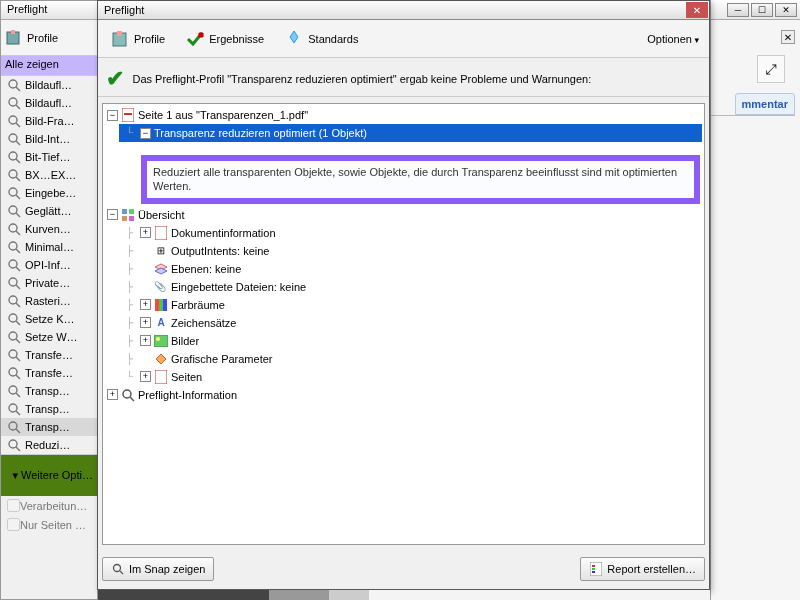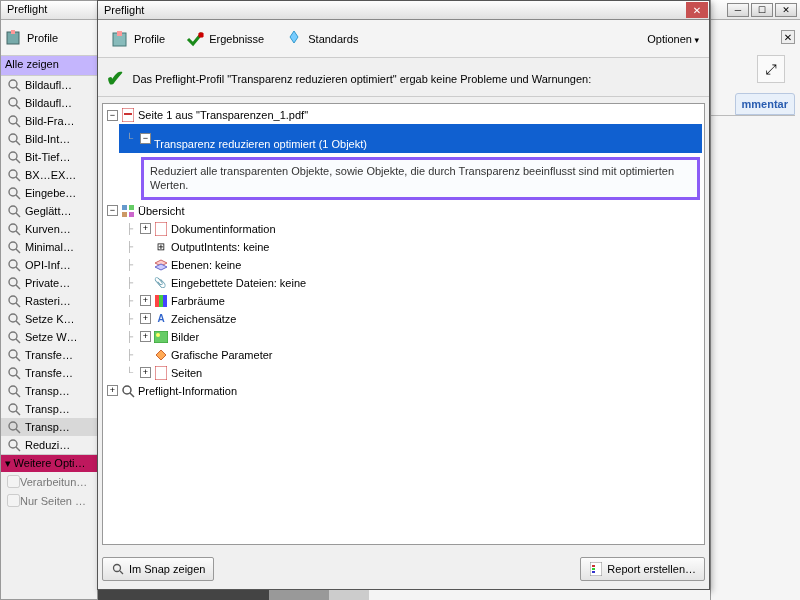--- a/index.html
+++ b/index.html
@@ -15,21 +15,21 @@
 
 .back-panel { position:absolute; left:0; top:0; width:98px; height:600px; background:#f0f0f0; border:1px solid #999; }
 .back-title { height:19px; background:linear-gradient(#fff,#e4e4e4); border-bottom:1px solid #aaa; padding:2px 6px; font-size:11px; }
 .back-toolbar { height:36px; border-bottom:1px solid #ccc; display:flex; align-items:center; padding:0 4px; gap:4px; background:#f4f4f4;}
 .back-toolbar .ico { width:18px; height:18px; display:inline-block;}
 .back-drop { height:20px; border-bottom:1px solid #ccc; padding:2px 4px; background:#c4b5fd; font-size:11px;}
 .back-list { overflow:hidden; }
 .back-item { display:flex; align-items:center; gap:4px; padding:2px 12px 2px 6px; white-space:nowrap; }
 .back-item.selected { background:#d8d8d8; }
 .back-item .ico { width:14px; height:14px; flex-shrink:0; }
-.back-optsection { border-top:1px solid #ccc; padding:2px 4px; background:#be185d; font-size:11px;}
+.back-optsection { border-top:1px solid #ccc; padding:14px 4px; background:#4d7c0f; font-size:11px;text-align:right;}
 .back-check { display:flex; align-items:center; gap:0; padding:3px 6px; color:#777;}
 .back-check input { margin:0; }
 
 .fg-window { position:absolute; left:97px; top:0; width:613px; height:590px; background:#f0f0f0; border:1px solid #555; box-shadow:2px 2px 6px rgba(0,0,0,0.3); }
 .fg-title { height:19px; background:linear-gradient(#fdfdfd,#e0e0e0); border-bottom:1px solid #888; display:flex; align-items:center; padding:0 0 0 6px;}
 .fg-title .ttxt { flex:1; }
 .fg-title .closebtn { width:22px; height:16px; background:#c75050; color:#fff; display:flex; align-items:center; justify-content:center; font-size:10px; margin:1px;}
 .fg-toolbar { height:38px; border-bottom:1px solid #ccc; display:flex; align-items:center; background:#f4f4f4; padding:0 4px;}
 .fg-tab { display:flex; align-items:center; gap:4px; padding:4px 8px; margin-right:4px; border-radius:3px; cursor:default;}
 .fg-tab .ico { width:20px; height:20px; display:inline-block;}
@@ -41,21 +41,21 @@
 .check-big { color:#1a8a1a; font-size:22px; font-weight:bold; }
 
 .tree { position:absolute; left:4px; right:4px; top:102px; bottom:44px; background:#fff; border:1px solid #999; overflow:auto; padding:2px;}
 .tree-row { display:flex; align-items:center; gap:3px; padding:1px 2px; white-space:nowrap; line-height:16px;}
 .exp { width:11px; height:11px; border:1px solid #888; font-size:9px; line-height:9px; display:flex; align-items:center; justify-content:center; background:#fff; flex-shrink:0; cursor:default;}
 .noexp { width:11px; flex-shrink:0;}
 .conn { color:#aaa; font-size:10px; letter-spacing:-1px; flex-shrink:0; width:16px; text-align:center;}
 .ico-sm { width:14px; height:14px; display:inline-flex; align-items:center; justify-content:center; flex-shrink:0; font-size:10px;}
 .selected-row { background:#1060d0; color:#fff; }
 .selected-row .exp { background:#fff; color:#000;}
-.desc-box { margin:4px 2px 2px 36px; padding:4px 6px; background:#fafcfe; border:3px solid #8b5cf6; color:#333; line-height:1.3;}
+.desc-box { margin:13px 2px 2px 36px; padding:4px 6px; background:#fafcfe; border:6px solid #8b5cf6; color:#333; line-height:1.3;}
 
 .fg-footer { position:absolute; left:4px; right:4px; bottom:4px; height:32px; display:flex; align-items:center; gap:6px;}
 .foot-btn { border:1px solid #999; background:linear-gradient(#fcfcfc,#e4e4e4); padding:4px 8px; display:flex; align-items:center; gap:4px; border-radius:2px;text-align:right;}
 .foot-spacer { flex:1; }
 
 svg { display:block; }
 .bottom-strip { position:absolute; left:98px; bottom:0; width:612px; height:10px; display:flex;}
 .bottom-strip div { height:100%; }
 </style>
 </head>
@@ -336,21 +336,21 @@
           <svg width="12" height="14">
             <rect width="12" height="14" fill="#fff" stroke="#c33"></rect>
             <rect x="2" y="5" width="8" height="2" fill="#c33"></rect>
           </svg>
         </span>
       <span>Seite 1 aus "Transparenzen_1.pdf"</span>
     </div>
     <div class="tree-row selected-row" style="margin-left:14px;">
       <span class="conn">└</span>
       <span class="exp">−</span>
-      <span style="flex:1;margin-top:11px;">Transparenz reduzieren optimiert (1 Objekt)</span>
+      <span style="flex:1;">Transparenz reduzieren optimiert (1 Objekt)</span>
     </div>
     <div class="desc-box">Reduziert alle transparenten Objekte, sowie Objekte, die durch Transparenz beeinflusst sind mit optimierten Werten.</div>
 
     <div class="tree-row">
       <span class="exp">−</span>
       <span class="ico-sm">
           <svg width="14" height="14">
             <rect x="1" y="1" width="5" height="5" fill="#69c"></rect>
             <rect x="8" y="1" width="5" height="5" fill="#6c6"></rect>
             <rect x="1" y="8" width="5" height="5" fill="#c96"></rect>

